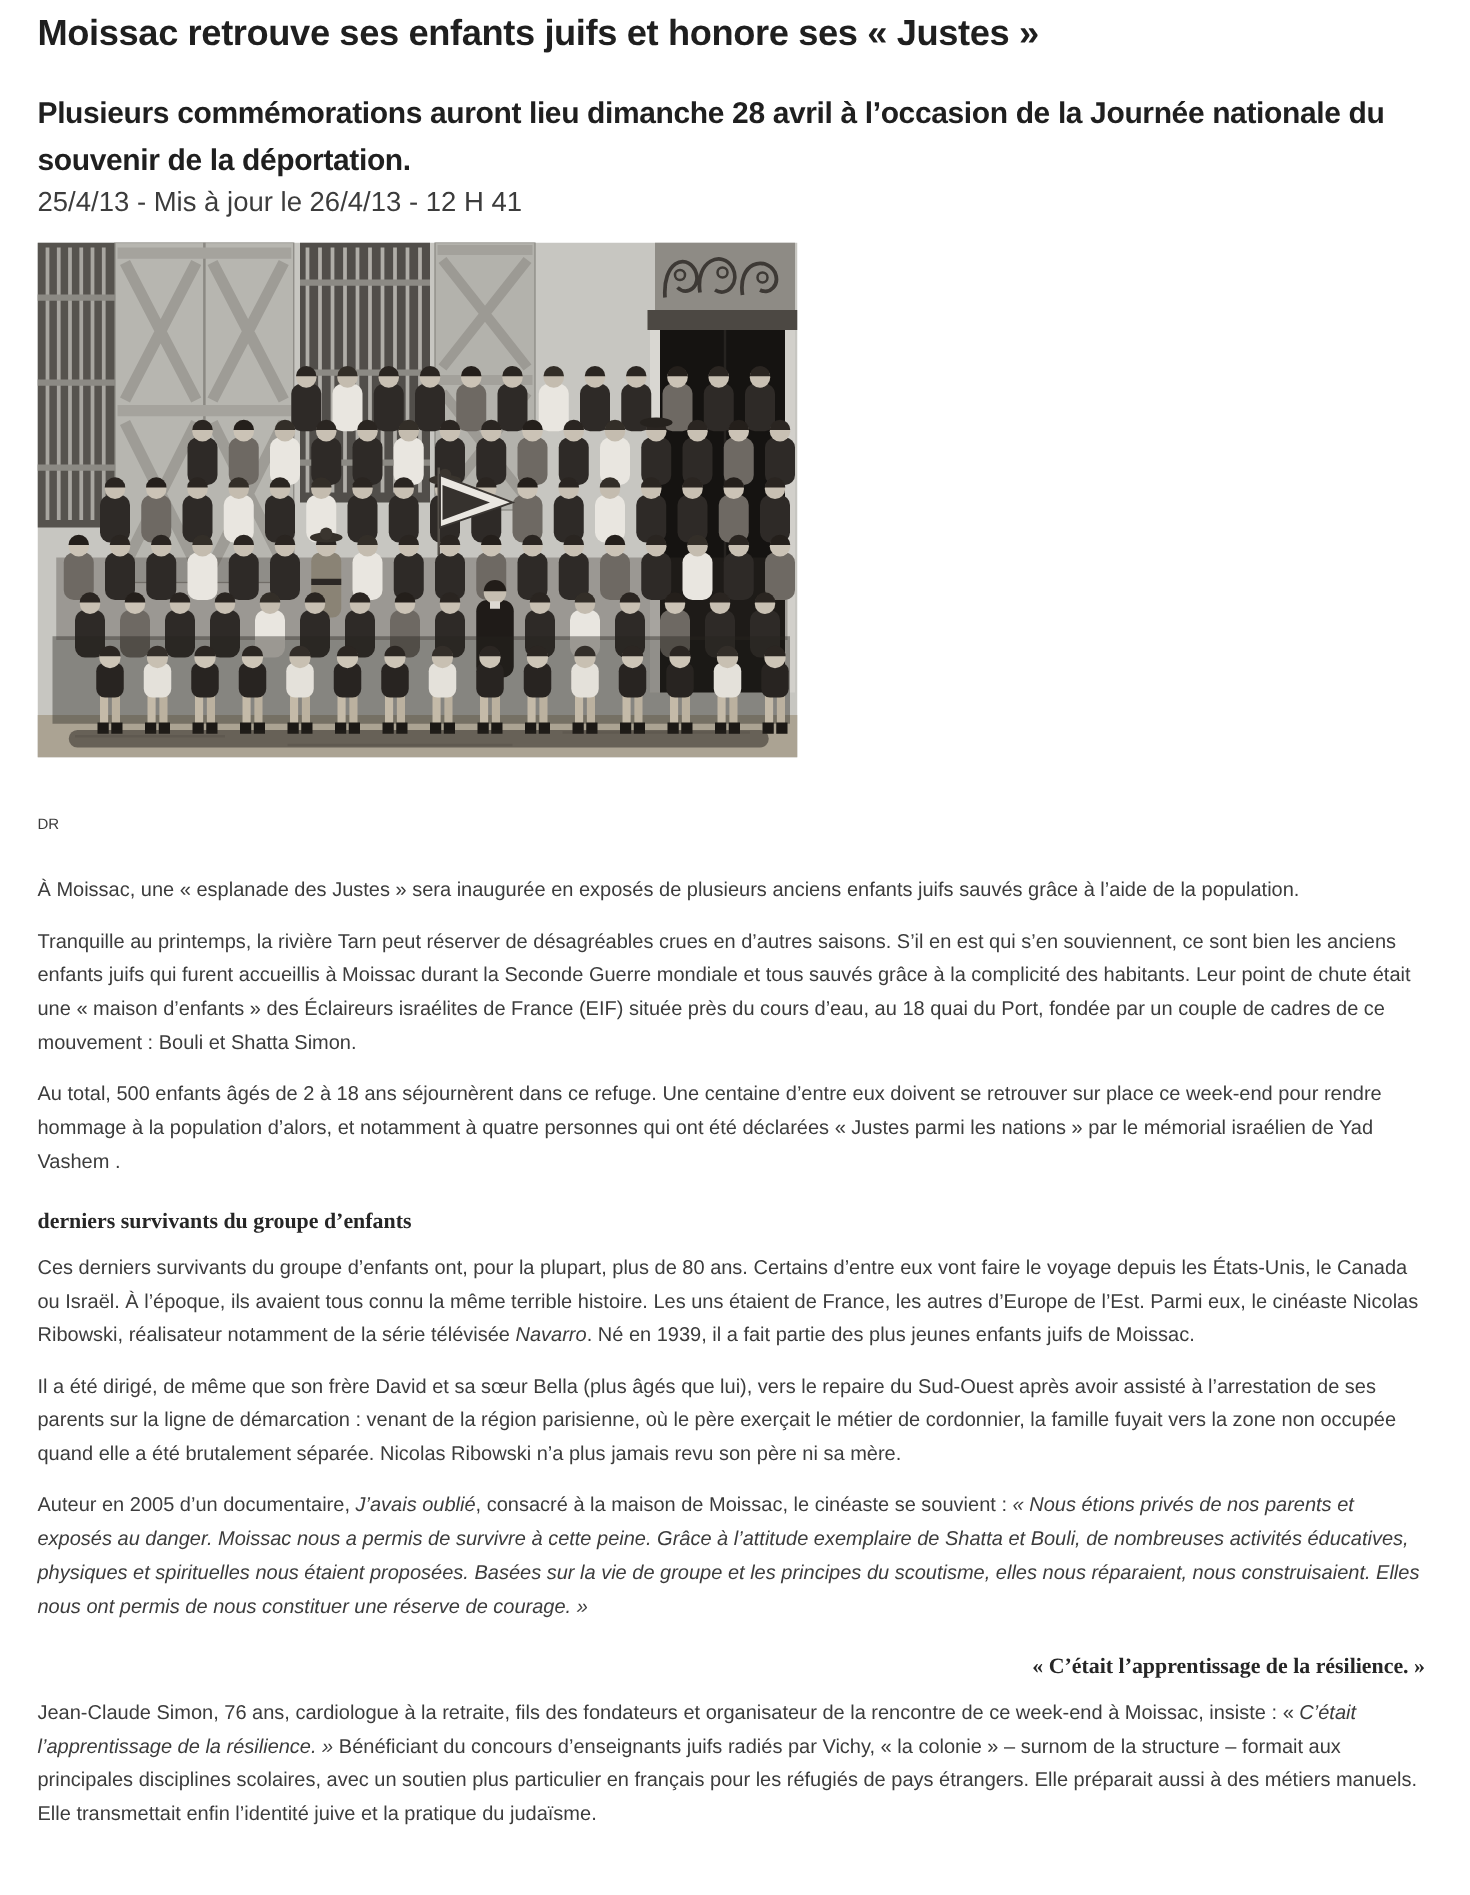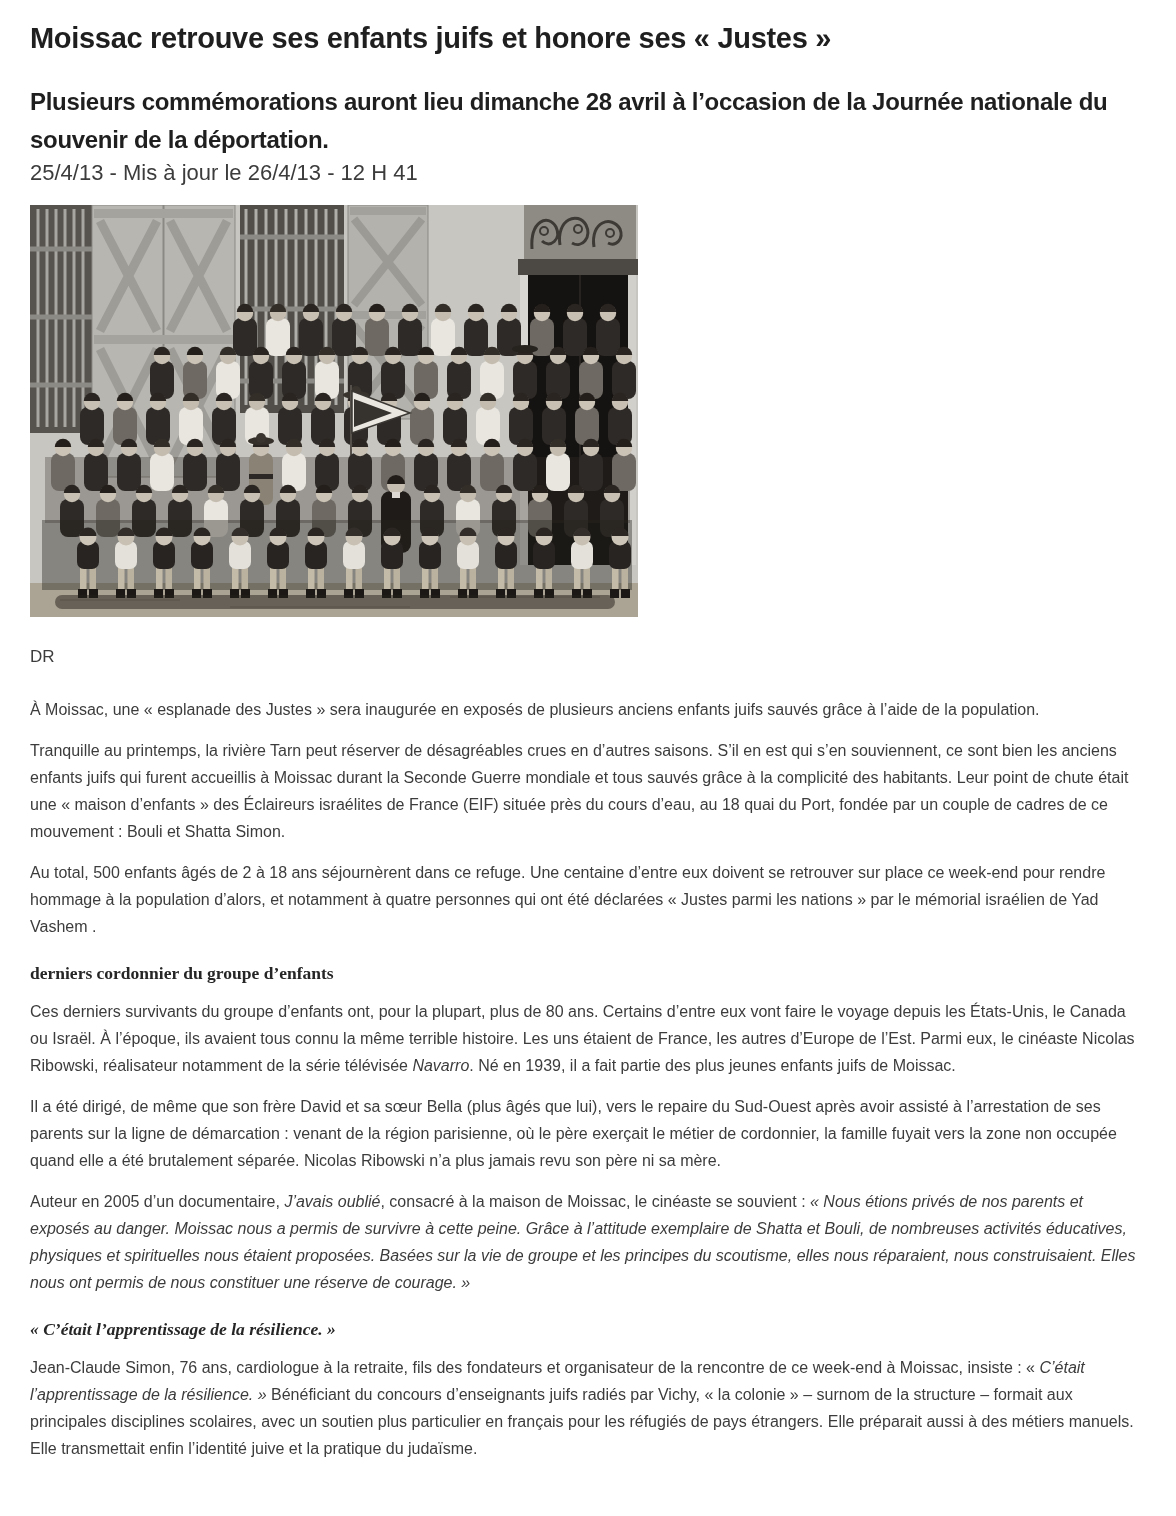--- a/index.html
+++ b/index.html
@@ -1,27 +1,27 @@
 <!DOCTYPE html>
 <html lang="fr"><head>
 <meta charset="utf-8">
 <style>
   html,body{margin:0;padding:0;background:#ffffff;}
   body{width:1176px;font-family:"Liberation Sans","DejaVu Sans",sans-serif;-webkit-font-smoothing:antialiased;}
-  .page{padding:21px 36px 6px 30px;}
+  .page{padding:10px 36px 6px 30px;}
   .headline{font-size:29px;line-height:34px;font-weight:bold;color:#1f1f1f;margin:0;letter-spacing:-0.3px;}
   .subheadline{font-size:24px;line-height:38px;font-weight:bold;color:#1f1f1f;margin:28px 0 0;letter-spacing:-0.3px;}
   .dateline{margin-top:3px;font-size:22px;line-height:22px;color:#3c3c3c;}
   .photo-figure{margin:21px 0 0;padding:0;}
   .photo-figure svg{display:block;}
-  .credit{margin-top:26px;font-size:17px;line-height:27px;color:#3c3c3c;}
+  .credit{margin-top:40px;font-size:12px;line-height:27px;color:#3c3c3c;}
   p.body{margin:14px 0 0;font-size:16px;line-height:27px;color:#3c3c3c;}
   p.body.after-credit{margin-top:26px;}
   h3.xhead{font-family:"Liberation Serif","DejaVu Serif",serif;font-size:17.5px;line-height:22px;font-weight:bold;color:#262626;margin:22px 0 0;}
-  h3.xhead.it{font-style:italic;}
+  h3.xhead.it{text-align:right;}
   i{font-style:italic;}
 </style>
 </head>
 <body>
 
 <div class="page">
 
   <h1 class="headline">Moissac retrouve ses enfants juifs et honore ses « Justes »</h1>
 
   <h2 class="subheadline">Plusieurs commémorations auront lieu dimanche 28 avril à l’occasion de la Journée nationale du souvenir de la déportation.</h2>
@@ -242,21 +242,21 @@
   </figure>
 
   <div class="credit">DR</div>
 
   <p class="body after-credit"><span>À Moissac, une « esplanade des Justes » sera inaugurée en exposés de plusieurs anciens enfants juifs sauvés grâce à l’aide de la population.</span></p>
 
   <p class="body"><span>Tranquille au printemps, la rivière Tarn peut réserver de désagréables crues en d’autres saisons. S’il en est qui s’en souviennent, ce sont bien les anciens enfants juifs qui furent accueillis à Moissac durant la Seconde Guerre mondiale et tous sauvés grâce à la complicité des habitants. Leur point de chute était une « maison d’enfants » des Éclaireurs israélites de France (EIF) située près du cours d’eau, au 18 quai du Port, fondée par un couple de cadres de ce mouvement : Bouli et Shatta Simon.</span></p>
 
   <p class="body"><span>Au total, 500 enfants âgés de 2 à 18 ans séjournèrent dans ce refuge. Une centaine d’entre eux doivent se retrouver sur place ce week-end pour rendre hommage à la population d’alors, et notamment à quatre personnes qui ont été déclarées « Justes parmi les nations » par le mémorial israélien de Yad Vashem .</span></p>
 
-  <h3 class="xhead">derniers cordonnier du groupe d’enfants</h3>
+  <h3 class="xhead">derniers survivants du groupe d’enfants</h3>
 
   <p class="body"><span>Ces derniers survivants du groupe d’enfants ont, pour la plupart, plus de 80 ans. Certains d’entre eux vont faire le voyage depuis les États-Unis, le Canada ou Israël. À l’époque, ils avaient tous connu la même terrible histoire. Les uns étaient de France, les autres d’Europe de l’Est. Parmi eux, le cinéaste Nicolas Ribowski, réalisateur notamment de la série télévisée </span><i>Navarro</i><span>. Né en 1939, il a fait partie des plus jeunes enfants juifs de Moissac.</span></p>
 
   <p class="body"><span>Il a été dirigé, de même que son frère David et sa sœur Bella (plus âgés que lui), vers le repaire du Sud-Ouest après avoir assisté à l’arrestation de ses parents sur la ligne de démarcation : venant de la région parisienne, où le père exerçait le métier de cordonnier, la famille fuyait vers la zone non occupée quand elle a été brutalement séparée. Nicolas Ribowski n’a plus jamais revu son père ni sa mère.</span></p>
 
   <p class="body"><span>Auteur en 2005 d’un documentaire, </span><i>J’avais oublié</i><span>, consacré à la maison de Moissac, le cinéaste se souvient : </span><i>« Nous étions privés de nos parents et exposés au danger. Moissac nous a permis de survivre à cette peine. Grâce à l’attitude exemplaire de Shatta et Bouli, de nombreuses activités éducatives, physiques et spirituelles nous étaient proposées. Basées sur la vie de groupe et les principes du scoutisme, elles nous réparaient, nous construisaient. Elles nous ont permis de nous constituer une réserve de courage. »</i></p>
 
   <h3 class="xhead it">« C’était l’apprentissage de la résilience. »</h3>
 
   <p class="body"><span>Jean-Claude Simon, 76 ans, cardiologue à la retraite, fils des fondateurs et organisateur de la rencontre de ce week-end à Moissac, insiste : « </span><i>C’était l’apprentissage de la résilience. »</i><span> Bénéficiant du concours d’enseignants juifs radiés par Vichy, « la colonie » – surnom de la structure – formait aux principales disciplines scolaires, avec un soutien plus particulier en français pour les réfugiés de pays étrangers. Elle préparait aussi à des métiers manuels. Elle transmettait enfin l’identité juive et la pratique du judaïsme.</span></p>

